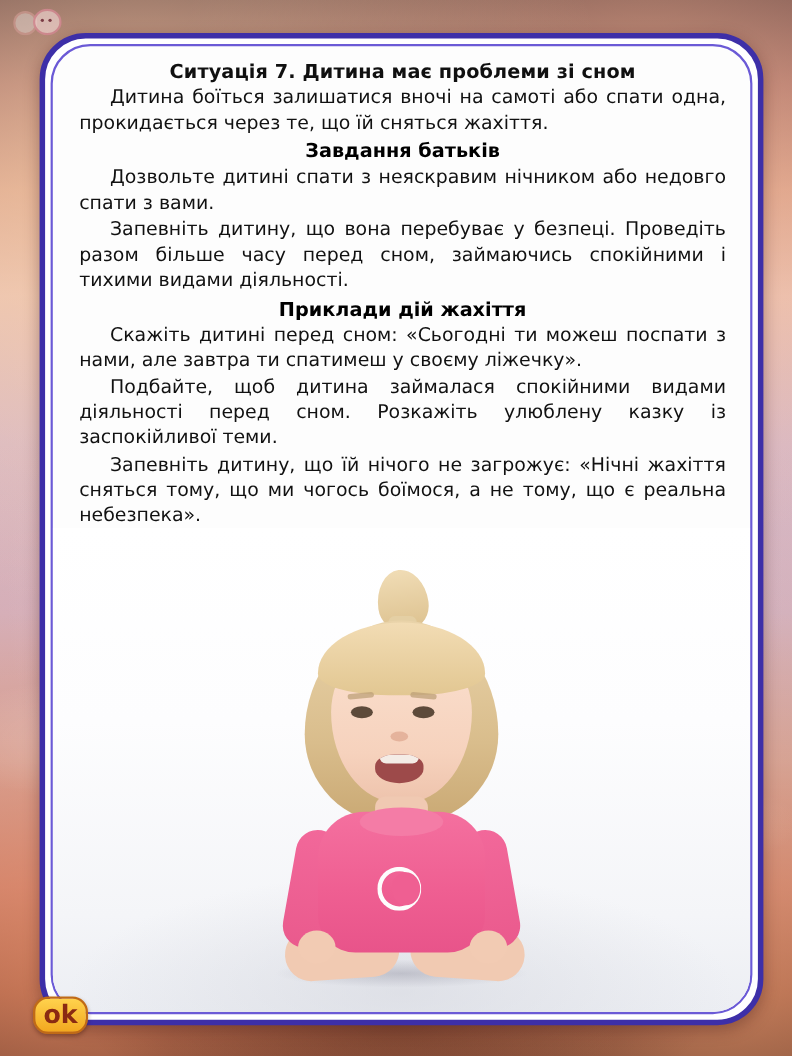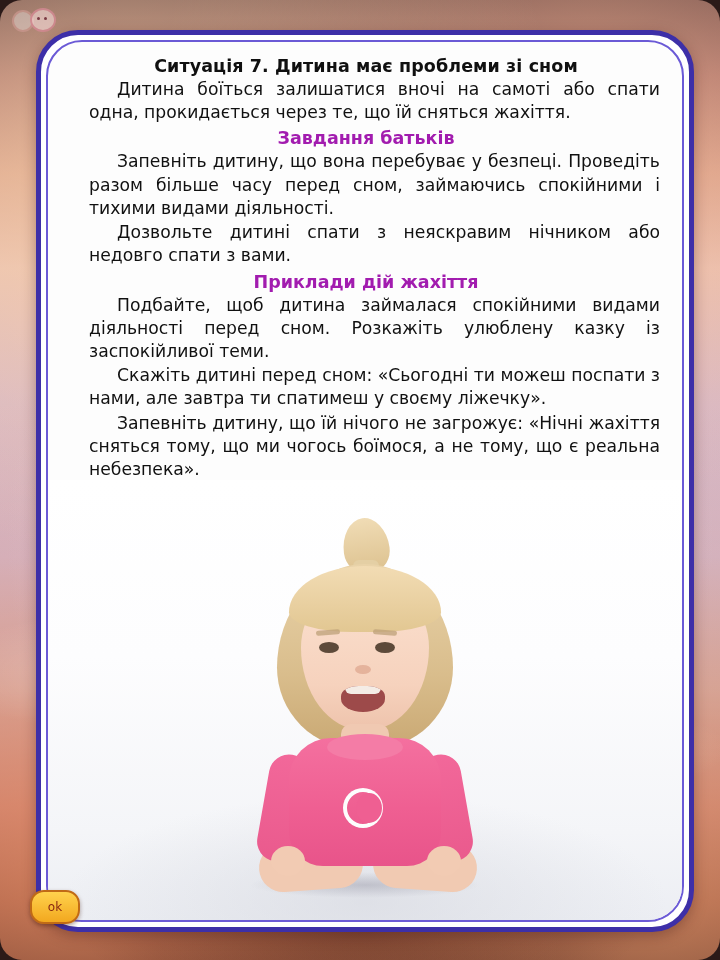--- a/index.html
+++ b/index.html
@@ -27,21 +27,20 @@
         #6d4a4a 0%,
         #a6706a 8%,
         #d6a08c 18%,
         #e8c0b2 28%,
         #d9b9c4 42%,
         #cdb2c8 58%,
         #c79e9e 72%,
         #b8736a 84%,
         #8a4a3c 94%,
         #5d2f26 100%);
-    border-radius: 22px;
   }
   .sky-texture {
     position: absolute;
     inset: 0;
     background:
       radial-gradient(ellipse 320px 90px at 22% 70%, rgba(255,255,255,0.30), rgba(255,255,255,0) 70%),
       radial-gradient(ellipse 260px 70px at 76% 78%, rgba(255,235,215,0.30), rgba(255,235,215,0) 70%),
       radial-gradient(ellipse 400px 120px at 50% 97%, rgba(60,20,10,0.35), rgba(60,20,10,0) 70%);
     pointer-events: none;
   }
@@ -114,25 +113,25 @@
     font-weight: bold;
     font-size: 17.5px;
     color: #101010;
     margin: 0 0 2px 0;
     letter-spacing: 0.1px;
   }
   .heading {
     text-align: center;
     font-weight: bold;
     font-size: 17.5px;
-    color: #a21caf;
+    color: #000000;
     margin: 4px 0 2px 0;
   }
   p.para {
-    margin: 0 0 1px 17px;
+    margin: 0 0 1px 0;
     font-size: 17.2px;
     line-height: 1.35;
     color: #111111;
     text-align: justify;
     text-indent: 28px;
     font-family: "DejaVu Sans", sans-serif;
   }
   .doc-title, .heading {
     font-family: "DejaVu Sans", sans-serif;
   }
@@ -303,30 +302,30 @@
     left: 34px; bottom: 4px;
     width: 232px; height: 26px;
     background: radial-gradient(ellipse at center, rgba(150,150,165,0.45), rgba(150,150,165,0) 70%);
     border-radius: 50%;
   }
 
   
   .ok-badge {
     position: absolute;
     left: 30px;
-    bottom: 36px;
+    bottom: 20px;
     width: 46px;
     height: 30px;
     border-radius: 14px;
     background: linear-gradient(180deg, #ffd24d 0%, #f2a81f 100%);
     border: 2px solid #c06a16;
     color: #8a2a12;
     font-family: "DejaVu Sans", sans-serif;
-    font-weight: normal;
-    font-size: 12px;
+    font-weight: bold;
+    font-size: 23px;
     display: flex;
     align-items: center;
     justify-content: center;
     box-shadow: 0 2px 4px rgba(60,20,10,0.4);
   }
 </style>
 </head>
 <body>
 
 <div class="page">
@@ -339,26 +338,26 @@
 
   <div class="card">
     <div class="card-inner">
 
       <div class="content">
         <div class="doc-title">Ситуація 7. Дитина має проблеми зі сном</div>
 
         <p class="para">Дитина боїться залишатися вночі на самоті або спати одна, прокидається через те, що їй сняться жахіття.</p>
 
         <div class="heading">Завдання батьків</div>
+        <p class="para">Дозвольте дитині спати з неяскравим нічником або недовго спати з вами.</p>
         <p class="para">Запевніть дитину, що вона перебуває у безпеці. Проведіть разом більше часу перед сном, займаючись спокійними і тихими видами діяльності.</p>
-        <p class="para">Дозвольте дитині спати з неяскравим нічником або недовго спати з вами.</p>
 
         <div class="heading">Приклади дій жахіття</div>
+        <p class="para">Скажіть дитині перед сном: «Сьогодні ти можеш поспати з нами, але завтра ти спатимеш у своєму ліжечку».</p>
         <p class="para">Подбайте, щоб дитина займалася спокійними видами діяльності перед сном. Розкажіть улюблену казку із заспокійливої теми.</p>
-        <p class="para">Скажіть дитині перед сном: «Сьогодні ти можеш поспати з нами, але завтра ти спатимеш у своєму ліжечку».</p>
         <p class="para">Запевніть дитину, що їй нічого не загрожує: «Нічні жахіття сняться тому, що ми чогось боїмося, а не тому, що є реальна небезпека».</p>
       </div>
 
       <div class="photo">
         <div class="child">
           <div class="shadow"></div>
           <div class="ponytail"></div>
           <div class="ponytail-tie"></div>
           <div class="hair-back"></div>
           <div class="face"></div>

